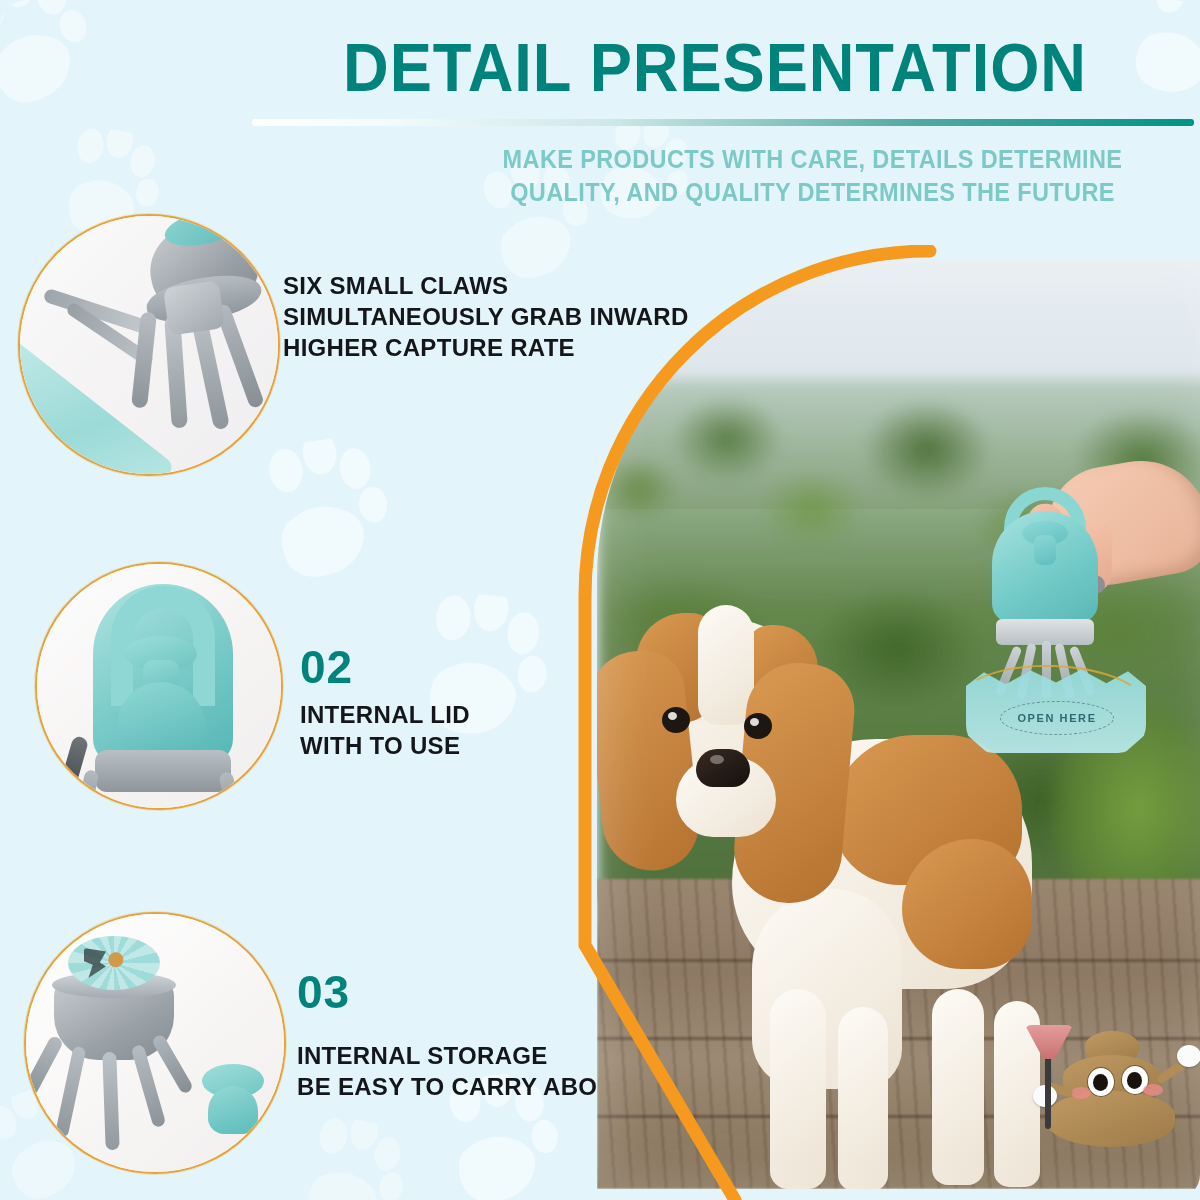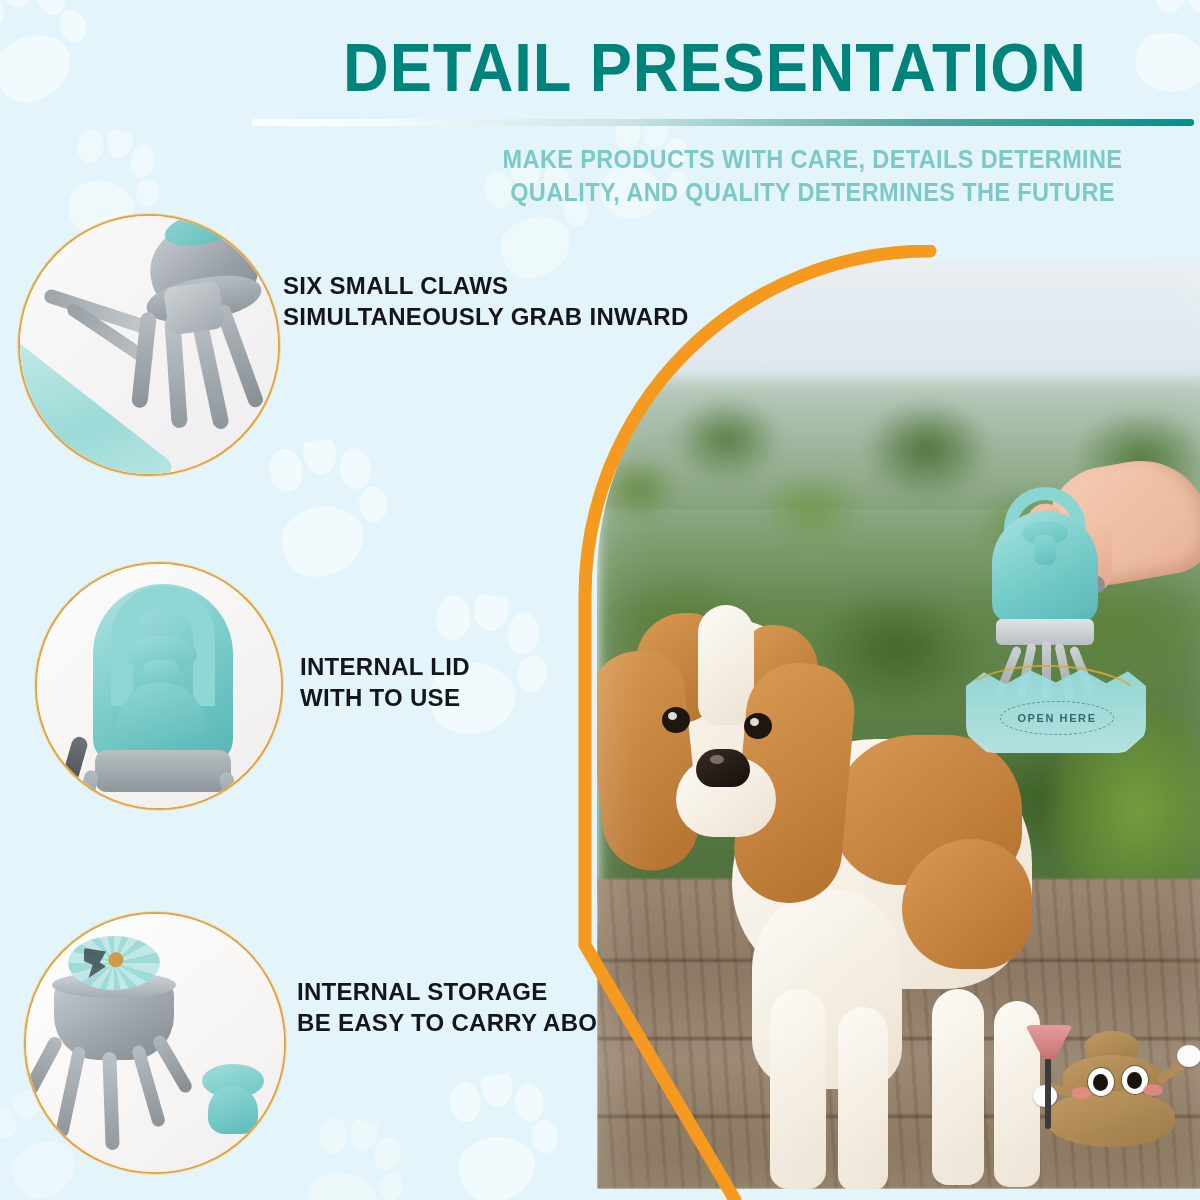--- a/index.html
+++ b/index.html
@@ -2,21 +2,21 @@
 <html><head>
 <meta charset="utf-8">
 <style>
   * { margin:0; padding:0; box-sizing:border-box; }
   html,body { width:1200px; height:1200px; overflow:hidden; }
   body {
     font-family:"Liberation Sans", sans-serif;
     background:#e3f5fa;
     position:relative;
   }
-  #stage { position:absolute; inset:0; width:1200px; height:1200px; overflow:hidden; background:#e3f5fa; }
+  #stage { position:absolute; inset:0; width:1200px; height:1200px; overflow:hidden; background:#e3f5fa;border-radius:26px; }
 
   
   .paws { position:absolute; inset:0; pointer-events:none; }
   .paw { position:absolute; opacity:.55; }
   .paw svg { display:block; width:100%; height:100%; }
 
   
   .header { position:absolute; top:0; left:0; width:1200px; height:215px; }
   .title {
     position:absolute; left:240px; top:28px; width:950px;
@@ -307,38 +307,40 @@
         <div style="position:absolute;left:116px;top:96px;width:16px;height:96px;background:linear-gradient(to bottom,#b6bcc1,#8d9499);border-radius:8px;transform:rotate(6deg);"></div>
         <div style="position:absolute;left:148px;top:100px;width:16px;height:112px;background:linear-gradient(to bottom,#c0c6cb,#929a9f);border-radius:8px;transform:rotate(-4deg);"></div>
         <div style="position:absolute;left:182px;top:96px;width:16px;height:118px;background:linear-gradient(to bottom,#bcc2c7,#8e969b);border-radius:8px;transform:rotate(-12deg);"></div>
         <div style="position:absolute;left:212px;top:86px;width:15px;height:108px;background:linear-gradient(to bottom,#b3b9be,#878f94);border-radius:8px;transform:rotate(-20deg);"></div>
         <div style="position:absolute;left:146px;top:68px;width:56px;height:48px;background:linear-gradient(150deg,#cdd2d6,#a2a9ae);border-radius:10px;transform:rotate(-8deg);"></div>
       </div>
     </div>
     <div class="ftext" style="left:283px;top:262px;">
       <div class="fline" style="margin-top:8px;">SIX SMALL CLAWS</div>
       <div class="fline">SIMULTANEOUSLY GRAB INWARD</div>
+      <div class="fline">HIGHER CAPTURE RATE</div>
     </div>
   </div>
 
   <div class="feature">
     <div class="thumb" style="left:35px;top:562px;width:248px;height:248px;">
       <div class="scene" style="background:linear-gradient(140deg,#fdfdfd 0%,#f5f3f2 60%,#efeeee 100%);">
         <div style="position:absolute;left:56px;top:20px;width:140px;height:180px;background:linear-gradient(145deg,#b1e4e1,#79cbc9 52%,#55b6b5);border-radius:72px 72px 26px 26px;"></div>
         <div style="position:absolute;left:74px;top:22px;width:104px;height:120px;border:22px solid #8ed7d4;border-bottom:none;border-radius:56px 56px 0 0;background:transparent;"></div>
         <div style="position:absolute;left:88px;top:72px;width:72px;height:36px;background:linear-gradient(160deg,#9cdedb,#6cc3c1);border-radius:36px/18px;"></div>
         <div style="position:absolute;left:106px;top:96px;width:36px;height:40px;background:linear-gradient(160deg,#93dad7,#62bdbc);border-radius:10px;"></div>
         <div style="position:absolute;left:80px;top:118px;width:88px;height:70px;background:linear-gradient(160deg,#8fd8d5,#5cb9b8);border-radius:44px 44px 18px 18px;"></div>
         <div style="position:absolute;left:58px;top:186px;width:136px;height:42px;background:linear-gradient(to bottom,#b9c0c4,#8e969b);border-radius:12px;"></div>
         <div style="position:absolute;left:28px;top:172px;width:16px;height:62px;background:linear-gradient(to bottom,#6f7579,#3d4246);border-radius:8px;transform:rotate(16deg);"></div>
         <div style="position:absolute;left:44px;top:206px;width:14px;height:44px;background:linear-gradient(to bottom,#b4bbbf,#8d9499);border-radius:7px;transform:rotate(12deg);"></div>
         <div style="position:absolute;left:186px;top:208px;width:14px;height:42px;background:linear-gradient(to bottom,#b4bbbf,#8d9499);border-radius:7px;transform:rotate(-14deg);"></div>
       </div>
     </div>
     <div class="ftext" style="left:300px;top:643px;">
+      <div class="fnum">02</div>
       <div class="fline" style="margin-top:8px;">INTERNAL LID</div>
       <div class="fline">WITH TO USE</div>
     </div>
   </div>
 
   <div class="feature">
     <div class="thumb" style="left:24px;top:912px;width:262px;height:262px;">
       <div class="scene" style="background:linear-gradient(140deg,#ffffff 0%,#f7f5f4 60%,#f0eeee 100%);">
 
         <div style="position:absolute;left:28px;top:64px;width:120px;height:82px;background:linear-gradient(150deg,#c6ccd0,#9ba2a7 60%,#848c91);border-radius:18px 18px 44px 44px;"></div>
@@ -354,21 +356,22 @@
         <div style="position:absolute;left:38px;top:132px;width:13px;height:92px;background:linear-gradient(to bottom,#b8bfc4,#8e969b);border-radius:7px;transform:rotate(12deg);"></div>
         <div style="position:absolute;left:78px;top:138px;width:14px;height:98px;background:linear-gradient(to bottom,#bcc3c8,#929a9f);border-radius:7px;transform:rotate(-2deg);"></div>
         <div style="position:absolute;left:116px;top:130px;width:13px;height:84px;background:linear-gradient(to bottom,#b6bdc2,#8c9499);border-radius:7px;transform:rotate(-16deg);"></div>
         <div style="position:absolute;left:140px;top:118px;width:13px;height:64px;background:linear-gradient(to bottom,#b0b7bc,#868e93);border-radius:7px;transform:rotate(-30deg);"></div>
 
         <div style="position:absolute;left:176px;top:150px;width:62px;height:34px;background:linear-gradient(160deg,#a0dedb,#6ec5c3);border-radius:31px/17px;"></div>
         <div style="position:absolute;left:182px;top:172px;width:50px;height:48px;background:linear-gradient(160deg,#93d9d6,#5dbbba);border-radius:25px 25px 16px 16px;"></div>
       </div>
     </div>
     <div class="ftext" style="left:297px;top:968px;">
-      <div class="fline" style="margin-top:8px;">INTERNAL STORAGE</div>
+      <div class="fnum">03</div>
+      <div class="fline" style="margin-top:24px;">INTERNAL STORAGE</div>
       <div class="fline">BE EASY TO CARRY ABOUT</div>
     </div>
   </div>
 
   <div class="photoWrap">
 
     <div class="photoClip">
       <div class="sky"></div>
       <div class="trees"></div>
       <div class="grassR"></div>

